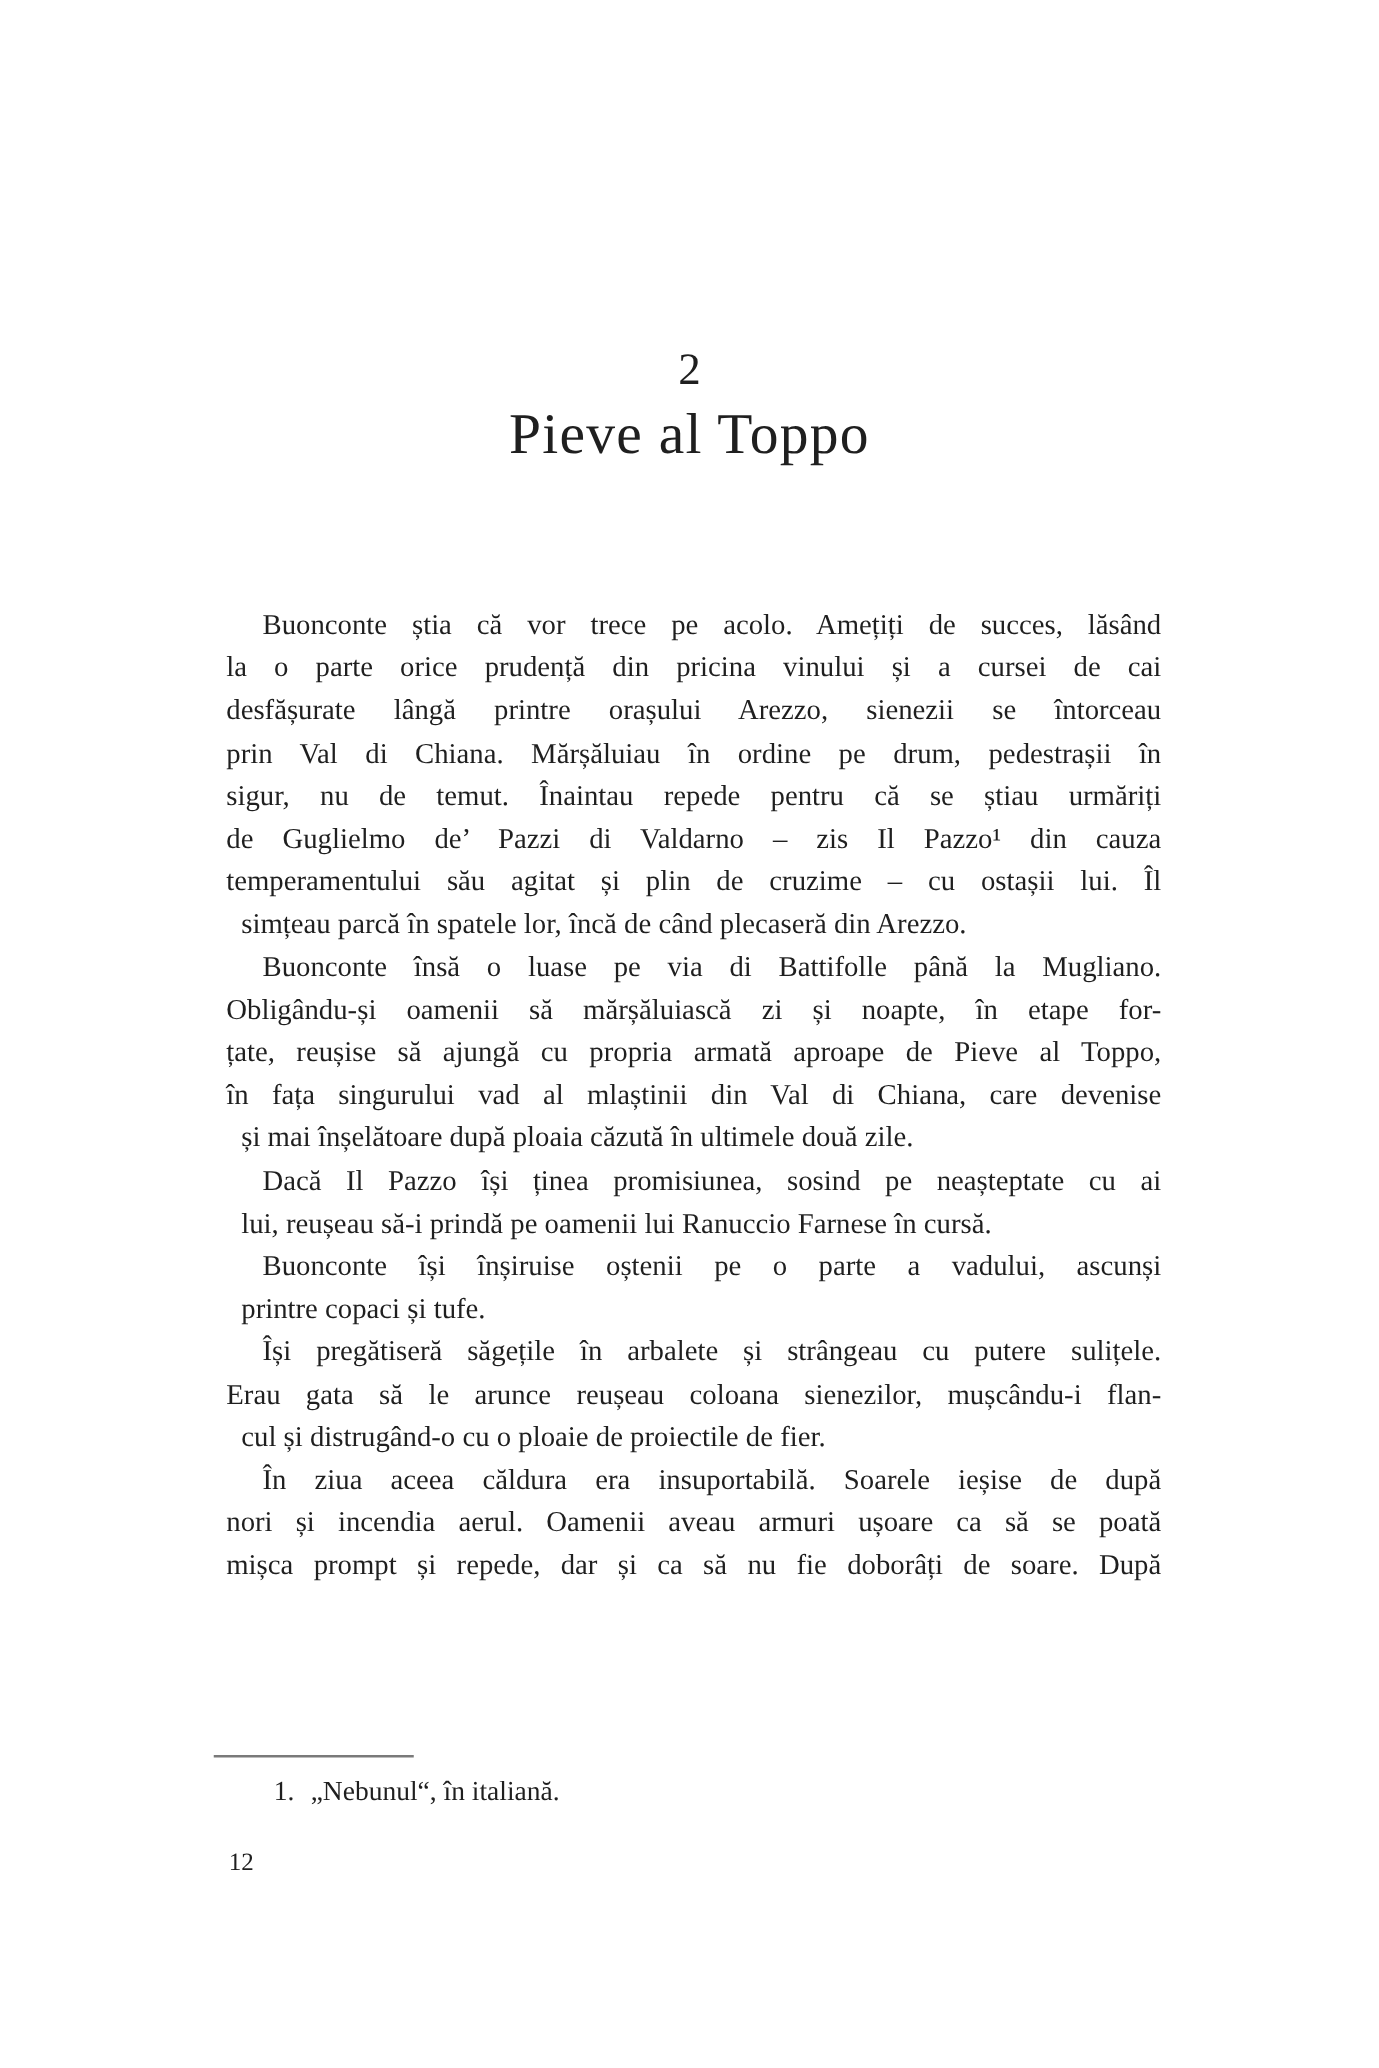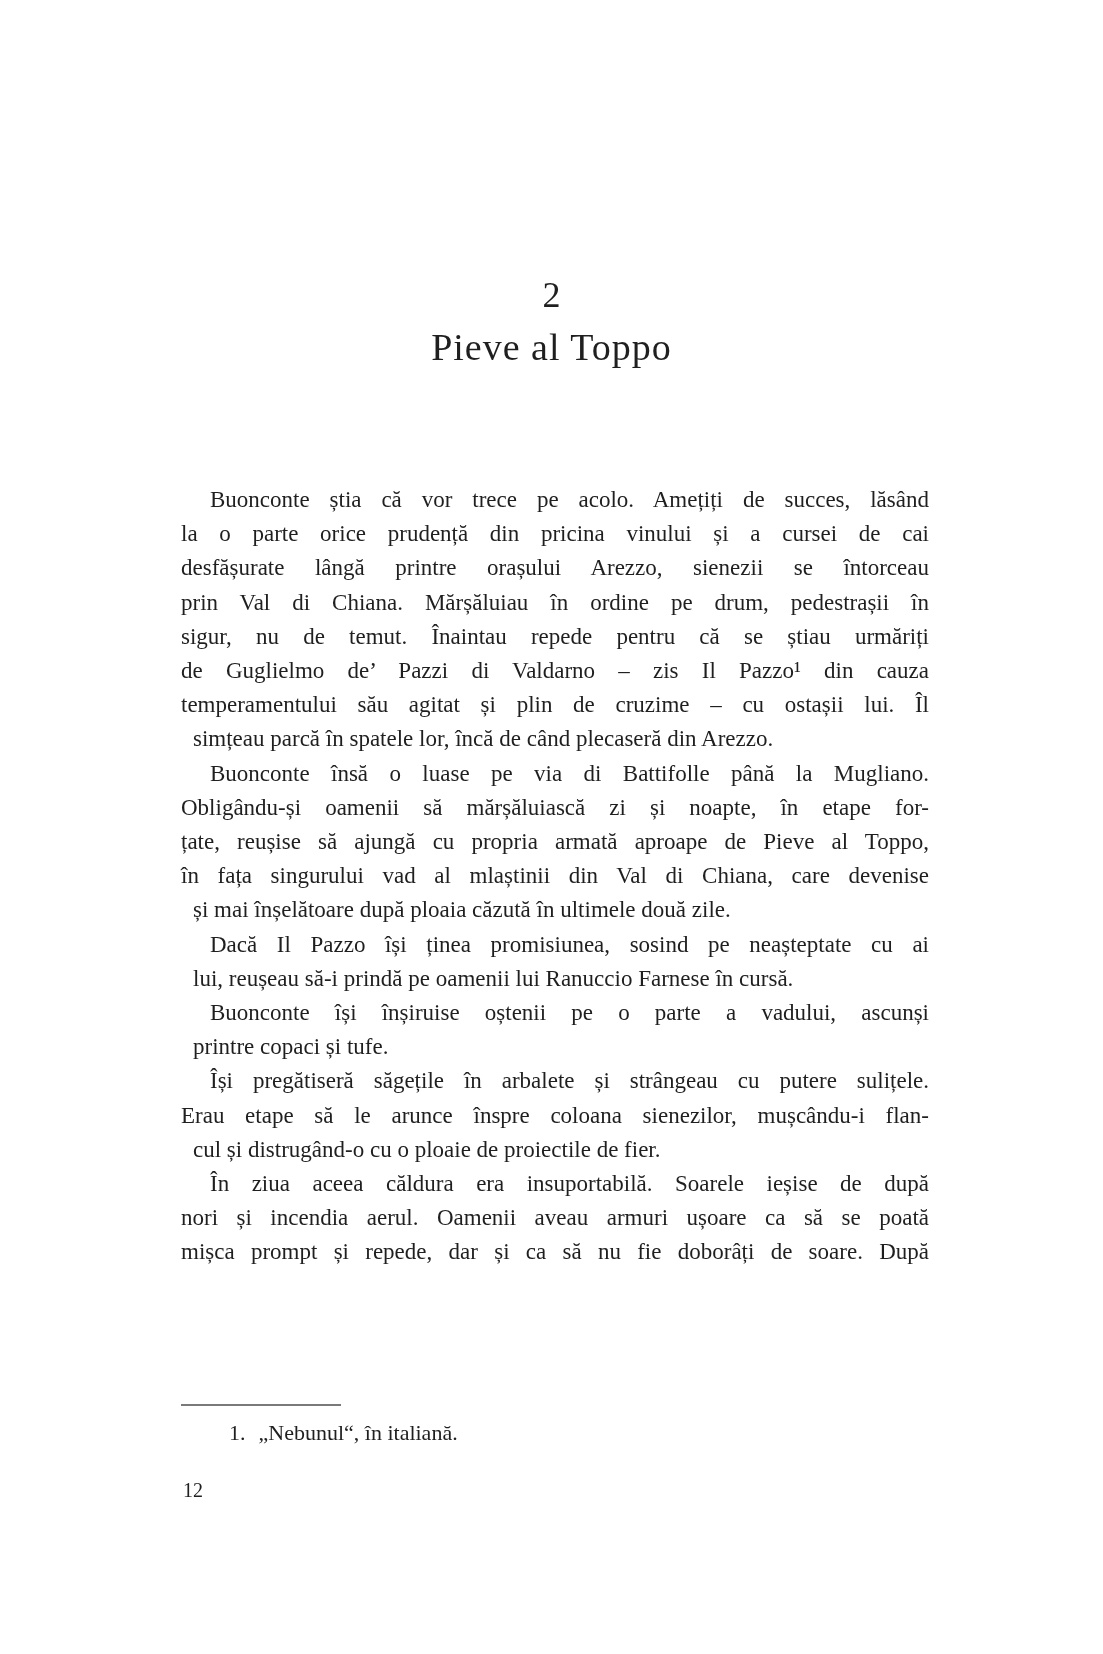--- a/index.html
+++ b/index.html
@@ -23,21 +23,21 @@
     width: 100%;
     text-align: center;
   }
   .chapter-number {
     font-size: 36px;
     line-height: 46px;
     font-weight: normal;
   }
   .chapter-title {
     margin: 6px 0 0 0;
-    font-size: 38px;
+    font-size: 46px;
     line-height: 46px;
     font-weight: normal;
     letter-spacing: 1px;
   }
   .body-text {
     position: absolute;
     top: 483px;
     left: 181px;
     width: 748px;
     font-size: 23px;
@@ -53,21 +53,21 @@
   }
   .line.indent {
     text-indent: 29px;
   }
   .line.end {
     text-align-last: left;
     margin-left: 12px;
   }
   .footnote {
     position: absolute;
-    left: 181px;
+    left: 171px;
     top: 1404px;
     width: 748px;
     font-size: 22px;
     line-height: 30px;
   }
   .footnote-rule {
     margin: 0 0 12px 0;
     border: none;
     border-top: 2px solid #7a7a7a;
     width: 160px;
@@ -117,21 +117,21 @@
       <div class="paragraph">
         <div class="line indent">Dacă Il Pazzo își ținea promisiunea, sosind pe neașteptate cu ai</div>
         <div class="line end">lui, reușeau să-i prindă pe oamenii lui Ranuccio Farnese în cursă.</div>
       </div>
       <div class="paragraph">
         <div class="line indent">Buonconte își înșiruise oștenii pe o parte a vadului, ascunși</div>
         <div class="line end">printre copaci și tufe.</div>
       </div>
       <div class="paragraph">
         <div class="line indent">Își pregătiseră săgețile în arbalete și strângeau cu putere sulițele.</div>
-        <div class="line">Erau etape să le arunce înspre coloana sienezilor, mușcându-i flan-</div>
+        <div class="line">Erau gata să le arunce reușeau coloana sienezilor, mușcându-i flan-</div>
         <div class="line end">cul și distrugând-o cu o ploaie de proiectile de fier.</div>
       </div>
       <div class="paragraph">
         <div class="line indent">În ziua aceea căldura era insuportabilă. Soarele ieșise de după</div>
         <div class="line">nori și incendia aerul. Oamenii aveau armuri ușoare ca să se poată</div>
         <div class="line">mișca prompt și repede, dar și ca să nu fie doborâți de soare. După</div>
       </div>
     </main>
 
   <div class="footnote">

